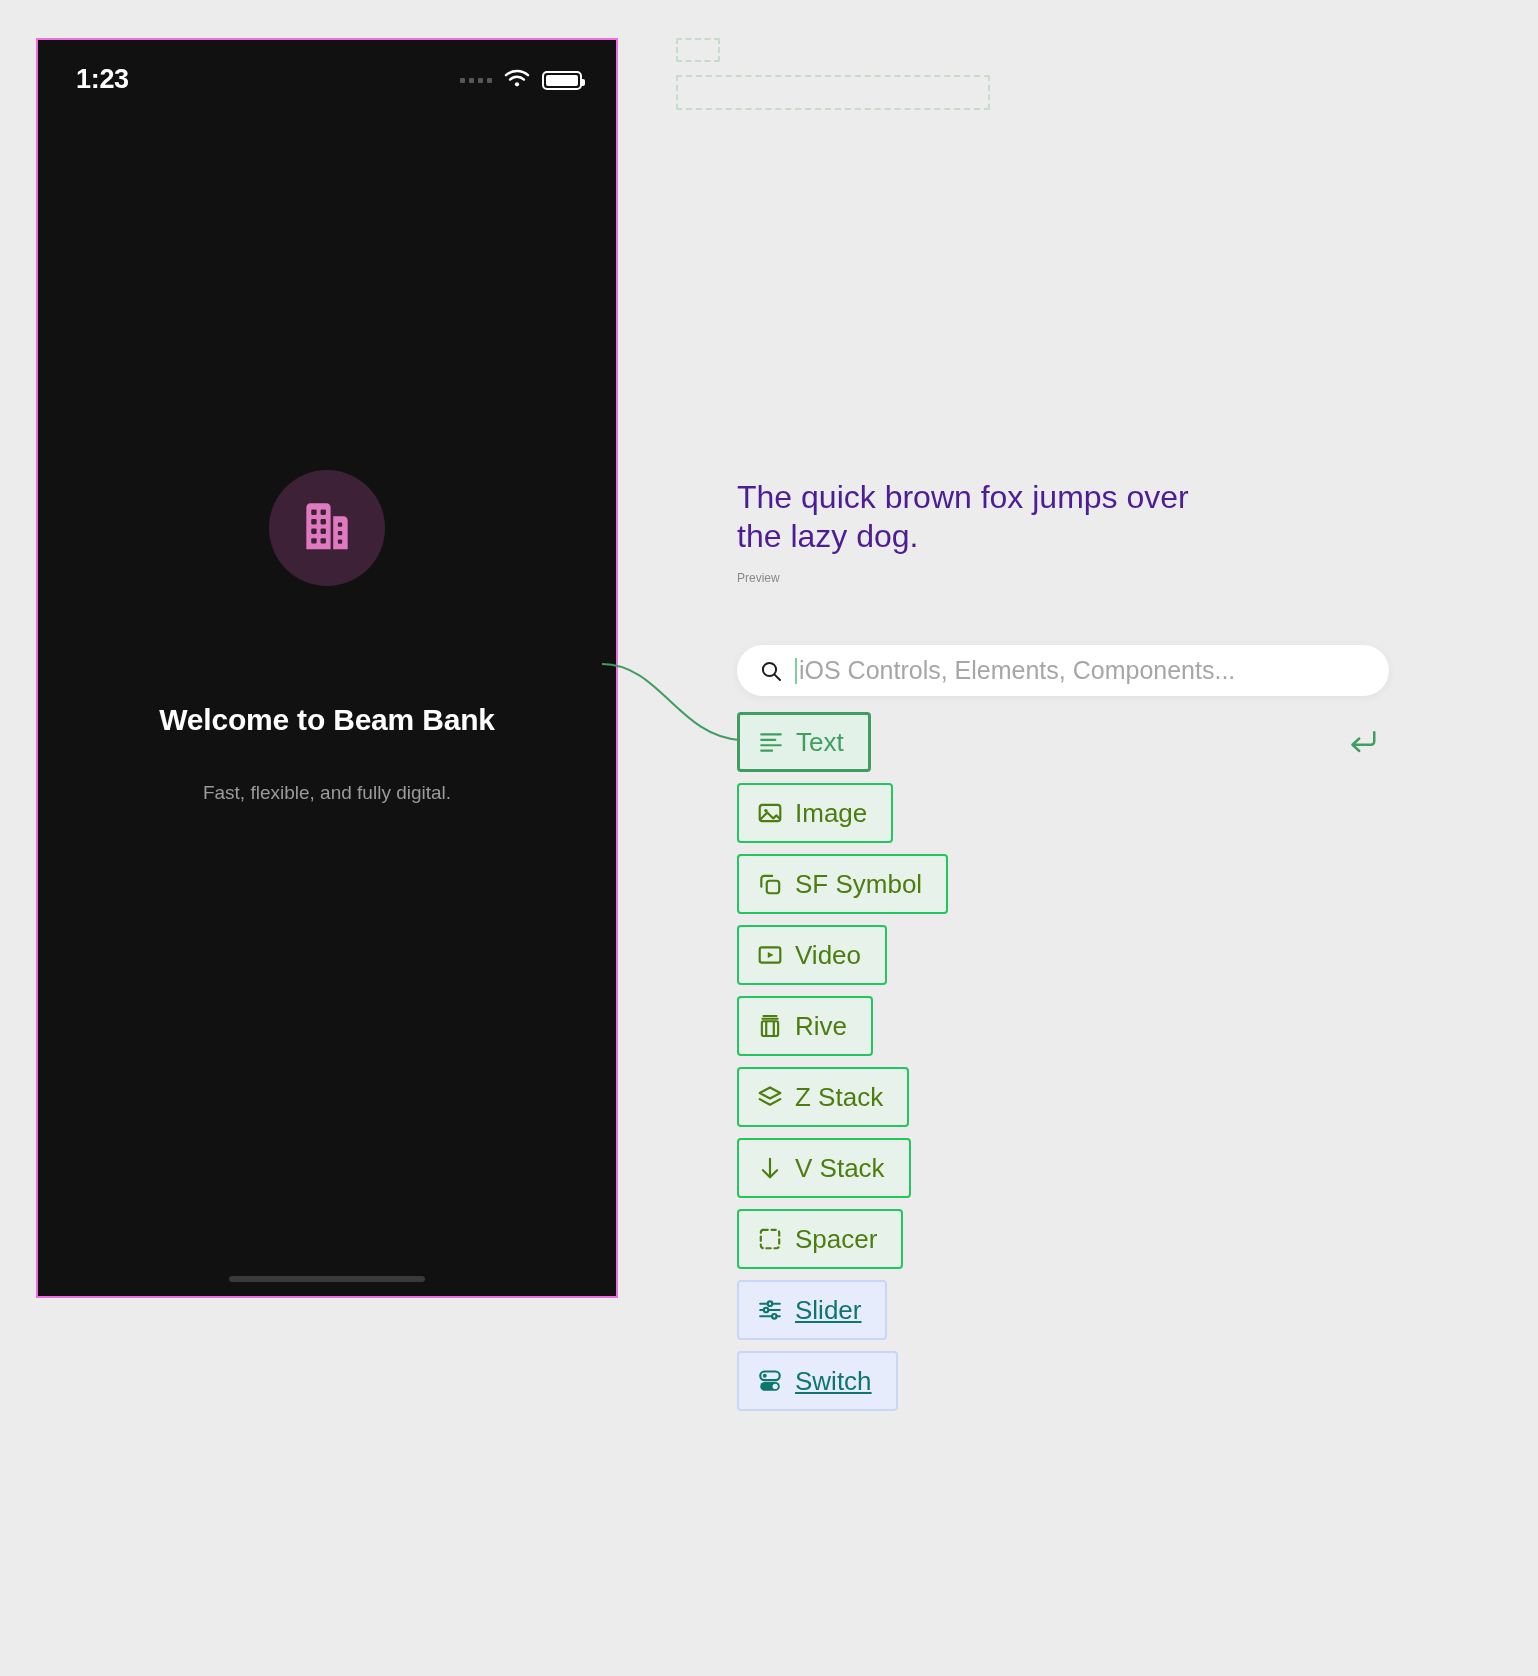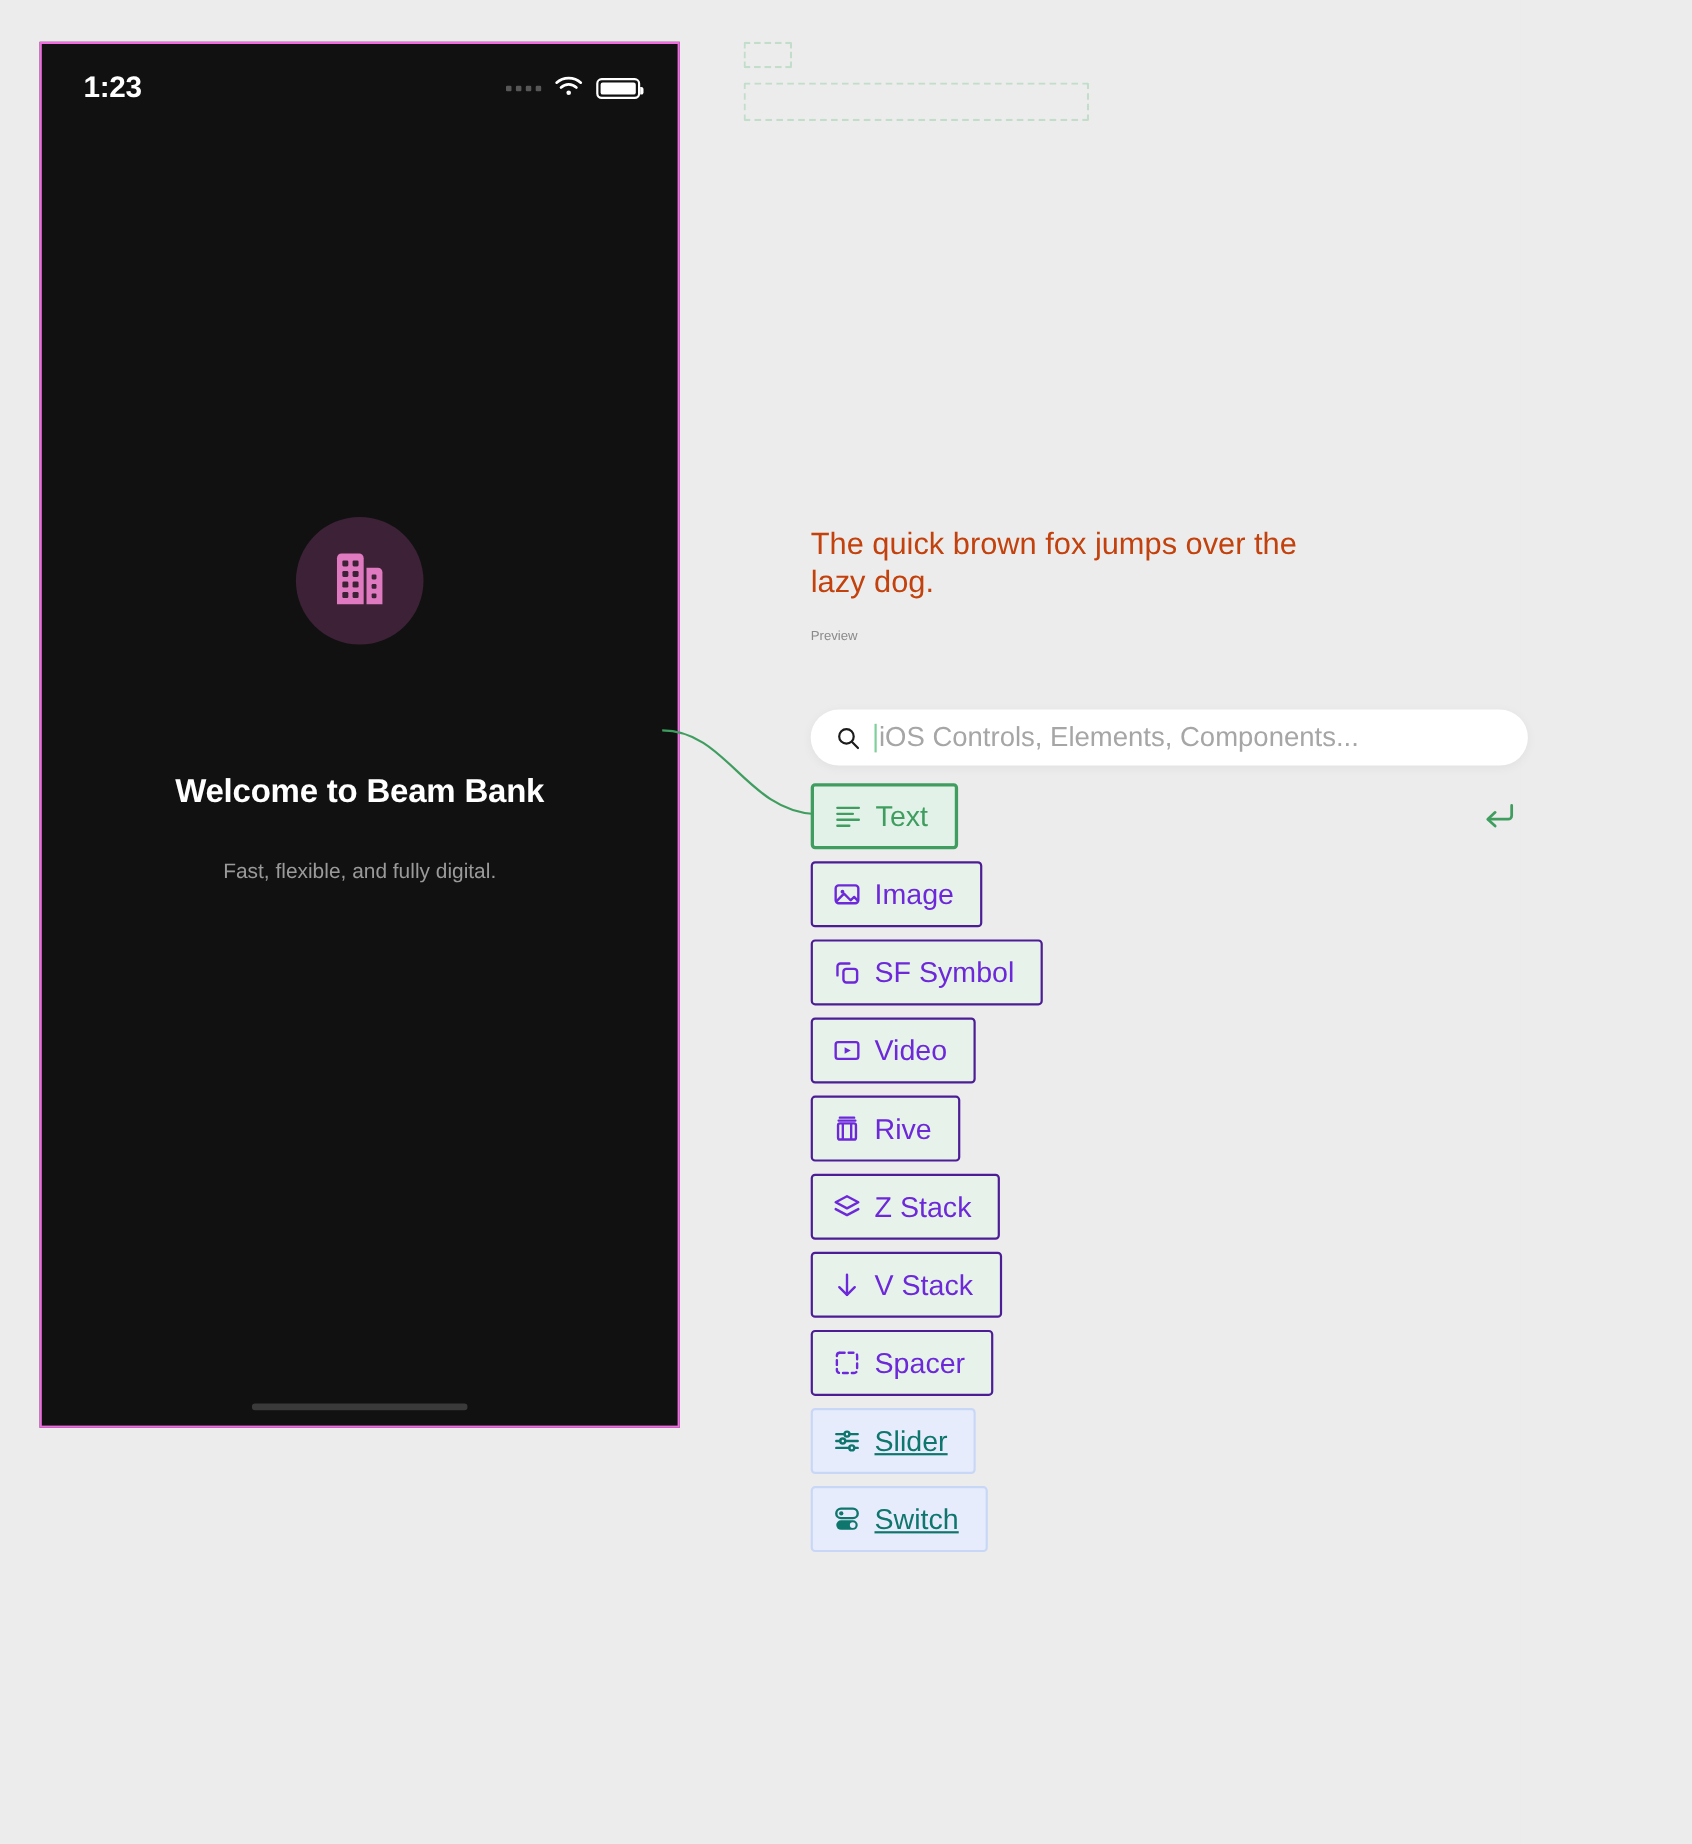--- a/index.html
+++ b/index.html
@@ -71,21 +71,21 @@
   }
   #home-indicator {
     position: absolute; left: 50%; transform: translateX(-50%);
     bottom: 14px; width: 196px; height: 6px; border-radius: 3px;
     background: #3a3a3a;
   }
 
   
   #preview-text {
     position: absolute; left: 737px; top: 478px; width: 470px;
-    font-size: 28px; line-height: 1.22; color: #c2410c;
+    font-size: 32px; line-height: 1.22; color: #4c1d95;
   }
   #preview-label {
     position: absolute; left: 737px; top: 571px;
     font-size: 12px; color: #8a8a8a;
   }
 
   #search-wrap {
     position: absolute; left: 737px; top: 645px;
     width: 652px; height: 51px;
     background: #ffffff; border-radius: 26px;
@@ -107,21 +107,21 @@
   }
   .chip {
     display: inline-flex; align-items: center; gap: 12px;
     align-self: flex-start;
     height: 60px; padding: 0 24px 0 18px;
     border-radius: 4px;
     font-size: 26px;
   }
   .chip .chip-ic { width: 26px; height: 26px; flex: 0 0 auto; display: block; }
   .chip.green {
-    background: #e7f3ea; border: 2px solid #4c1d95; color: #6d28d9;
+    background: #e7f3ea; border: 2px solid #22c55e; color: #4d7c0f;
   }
   .chip.green.selected {
     background: #e3f2e8; border: 3px solid #3f9e5f; color: #3f9e5f;
   }
   .chip.blue {
     background: #e6ecfb; border: 2px solid #c9d7f7; color: #0f766e; text-decoration: underline;
   }
   #enter-icon {
     position: absolute; left: 1348px; top: 726px;
     width: 30px; height: 30px; color: #3f9e5f;

